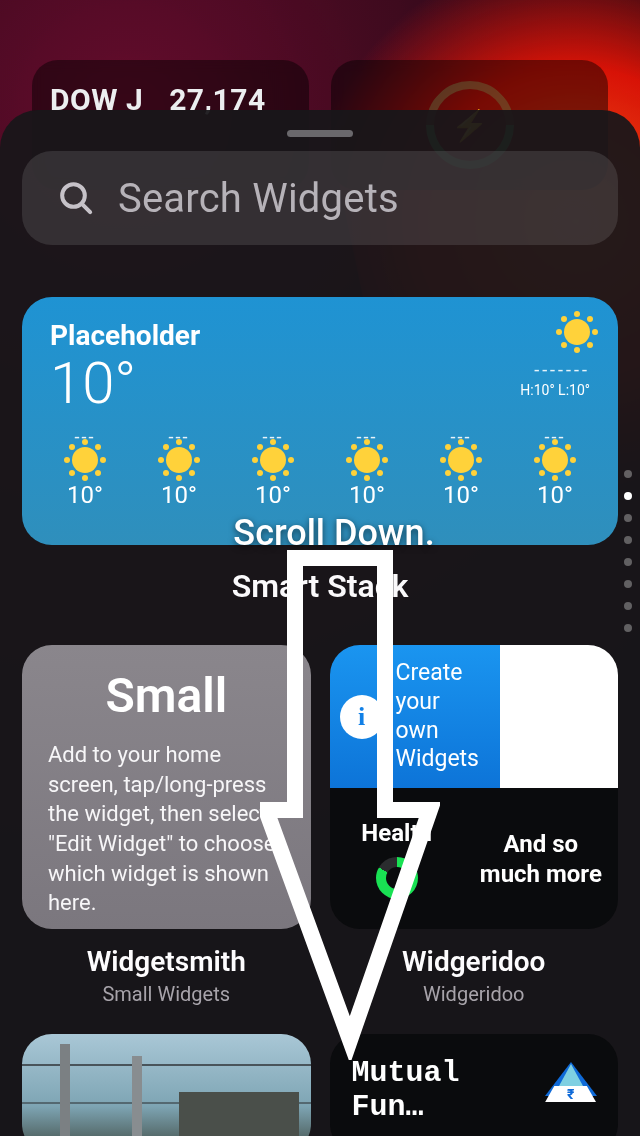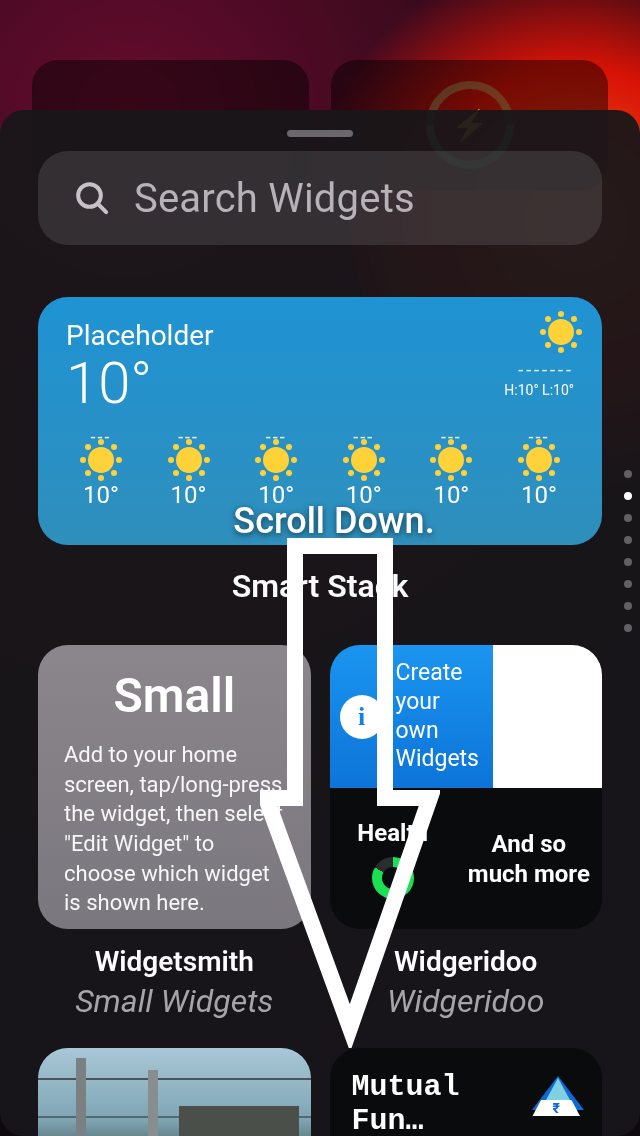--- a/index.html
+++ b/index.html
@@ -23,36 +23,36 @@
 
 
 .back-widgets { position:absolute; top:60px; left:0; right:0; height:130px; display:flex; gap:22px; padding:0 32px; }
 .back-widget { flex:1; border-radius:26px; background:rgba(0,0,0,.45); backdrop-filter: blur(6px); padding:22px 18px; display:flex; align-items:flex-start; }
 .bw-stocks { display:flex; gap:26px; font-weight:700; font-size:30px; color:#eceef0; letter-spacing:.5px; }
 .bw-bolt { display:flex; align-items:center; justify-content:center; }
 .bolt-ring { width:88px; height:88px; border-radius:50%; border:8px solid rgba(90,195,110,.85); border-right-color:rgba(90,195,110,.25); border-top-color:rgba(90,195,110,.25); transform:rotate(-45deg); position:relative;}
 .bolt-ring span { position:absolute; inset:0; display:flex; align-items:center; justify-content:center; transform:rotate(45deg); color:#46d26a; font-size:30px; }
 
 
-.sheet { position:absolute; left:0; right:0; top:110px; bottom:0; background:rgba(24,22,25,0.94); border-top-left-radius:38px; border-top-right-radius:38px; padding:18px 38px 0; overflow:hidden;border-radius:24px; }
+.sheet { position:absolute; left:0; right:0; top:110px; bottom:0; background:rgba(24,22,25,0.94); border-top-left-radius:38px; border-top-right-radius:38px; padding:18px 22px 0; overflow:hidden; }
 .grabber { width:66px; height:7px; border-radius:4px; background:#6a686c; margin:2px auto 14px; }
 
 .search { height:94px; border-radius:30px; background:rgba(120,115,120,.28); display:flex; align-items:center; gap:22px; padding:0 34px; }
 .search svg { width:40px; height:40px; stroke:#c6c2c8; }
 .search-text { color:#b6b2b8; font-size:40px; font-weight:400; letter-spacing:.2px; }
 
 
 .page-dots { position:absolute; right:8px; top:360px; display:flex; flex-direction:column; gap:14px; }
 .page-dots i { width:8px; height:8px; border-radius:50%; background:rgba(255,255,255,.32); display:block;}
 .page-dots i.active { background:#fff; }
 
 
 .stack-card { margin-top:52px; border-radius:30px; height:248px; background:linear-gradient(180deg,#1f93d3 0%, #2f8fbc 100%); color:#fff; padding:22px 28px 12px; position:relative; overflow:hidden;}
 .stack-top { display:flex; justify-content:space-between; }
-.stack-loc { font-size:28px; font-weight:400; }
+.stack-loc { font-size:28px; font-weight:700; }
 .stack-temp { font-size:58px; font-weight:300; line-height:1; margin-top:2px; }
 .stack-right { text-align:right; }
 .stack-sun-sm { display:inline-block; margin-bottom:10px; }
 .stack-dash { color:#e7f4fb; letter-spacing:3px; font-size:18px; }
 .stack-hl { font-size:14px; margin-top:2px; }
 .stack-row { display:flex; justify-content:space-between; margin-top:14px; }
 .stack-col { width:70px; text-align:center; }
 .stack-col .tiny { font-size:18px; color:#e7f4fb; letter-spacing:2px;}
 .stack-col .t { font-size:24px; margin-top:4px; }
 .stack-title { text-align:center; color:#faf9fb; font-size:32px; font-weight:600; margin-top:22px; }
@@ -71,37 +71,37 @@
 .cb-top-right { flex:.85; background:#fff; }
 .cb-bot { flex:1; background:#0a0b0d; display:flex; }
 .cb-b-left { flex:1; display:flex; flex-direction:column; align-items:center; justify-content:center; gap:10px;}
 .cb-b-left span { font-size:24px; font-weight:700; }
 .ring { width:42px; height:42px; border-radius:50%; background:conic-gradient(#19e153 0 300deg, #2a2c2e 300deg 360deg); display:flex; align-items:center; justify-content:center;}
 .ring::after { content:""; width:22px; height:22px; border-radius:50%; background:#0a0b0d; }
 .cb-b-right { flex:1; display:flex; align-items:center; justify-content:center; text-align:center; font-size:24px; font-weight:700; line-height:1.25; padding:10px;}
 
 .widget-caption { text-align:center; margin-top:16px; }
 .widget-caption .t1 { color:#fdfcfe; font-size:28px; font-weight:600; }
-.widget-caption .t2 { color:#a7a3aa; font-size:32px; margin-top:4px;font-style:italic;}
+.widget-caption .t2 { color:#a7a3aa; font-size:20px; margin-top:4px;}
 
 
 .card-photo { background:linear-gradient(180deg,#a9c7d6 0%, #7ea5b4 60%, #3f4a42 100%); position:relative;}
 .pole { position:absolute; left:38px; top:10px; width:10px; height:100%; background:#7b8083;}
 .pole2 { position:absolute; left:110px; top:22px; width:10px; height:100%; background:#888d90;}
 .bldg { position:absolute; right:12px; bottom:0; width:120px; height:62px; background:#4a4f4a; }
 .wires { position:absolute; left:0; right:0; top:30px; height:40px; border-top:2px solid rgba(40,42,45,.7); border-bottom:2px solid rgba(40,42,45,.5);}
 .card-mf { background:#0a0b0d; padding:22px 22px; display:flex; justify-content:space-between; align-items:flex-start;}
 .mf-title { font-size:30px; font-weight:800;font-family:Liberation Mono, monospace; }
 .mf-icon { width:52px; height:40px; position:relative; }
 .mf-icon::before { content:""; position:absolute; inset:auto 0 0 0; border-left:26px solid transparent; border-right:26px solid transparent; border-bottom:34px solid #0f6ad8;}
 .mf-icon::after { content:"₹"; position:absolute; left:0; right:0; bottom:-6px; text-align:center; color:#0f6ad8; background:#fff; height:16px; font-size:14px; line-height:16px; clip-path:polygon(18% 0,82% 0,100% 100%,0 100%); font-weight:800;}
 .mf-peak { position:absolute; left:14px; bottom:10px; border-left:12px solid transparent; border-right:12px solid transparent; border-bottom:22px solid #7fd0e2; }
 
 
-.anno { position:absolute; left:224px; top:500px; width:200px; height:540px; pointer-events:none; z-index:50;}
+.anno { position:absolute; left:224px; top:512px; width:200px; height:540px; pointer-events:none; z-index:50;}
 .anno-label { position:absolute; left:0; top:0; width:220px; text-align:center; color:#fff; font-size:36px; font-weight:500; text-shadow:0 2px 6px rgba(0,0,0,.6);}
 .anno svg { position:absolute; left:36px; top:28px; }
 
 .sun { display:inline-block; width:26px; height:26px; border-radius:50%; background:#ffd23a; position:relative; box-shadow:0 0 0 0 rgba(0,0,0,0);}
 .sun::before, .sun::after { content:""; position:absolute; left:50%; top:50%; width:40px; height:40px; transform:translate(-50%,-50%); background:
   radial-gradient(circle,#ffd23a 2px, transparent 2.5px) 50% 0/100% 100% no-repeat; }
 .sun.rays { box-shadow:
   0 -18px 0 -10px #ffd23a, 0 18px 0 -10px #ffd23a,
   -18px 0 0 -10px #ffd23a, 18px 0 0 -10px #ffd23a,
   13px -13px 0 -10px #ffd23a, -13px 13px 0 -10px #ffd23a,
@@ -109,20 +109,22 @@
 
 </style>
 </head>
 <body>
 
 <div class="wallpaper"></div>
 
 <div class="back-widgets">
   <div class="back-widget">
     <div class="bw-stocks">
+      <span>DOW J</span>
+      <span>27,174</span>
     </div>
   </div>
   <div class="back-widget bw-bolt">
     <div class="bolt-ring">
         <span>⚡</span>
       </div>
   </div>
 </div>
 
 <div class="sheet">

